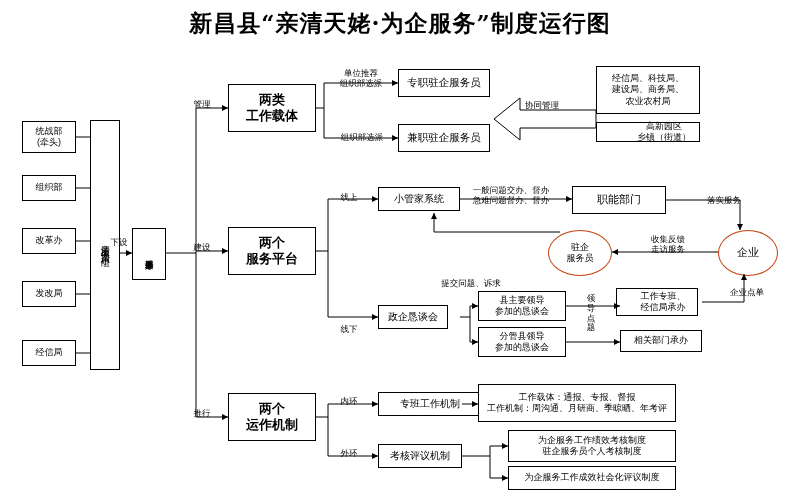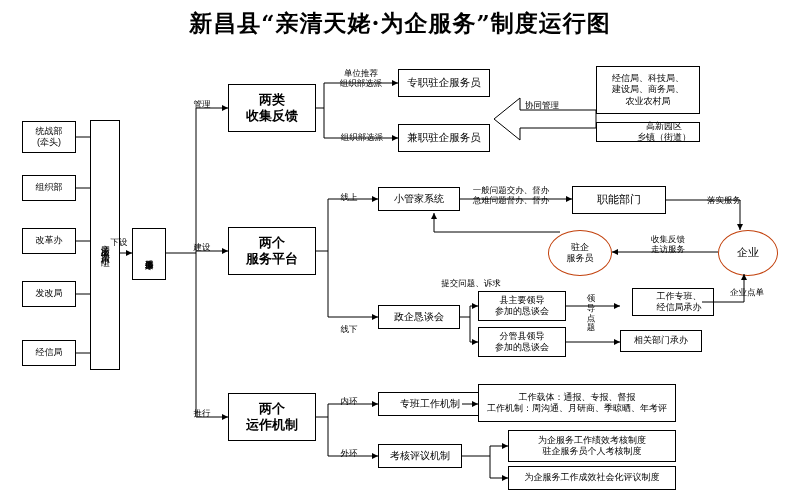--- a/index.html
+++ b/index.html
@@ -53,42 +53,42 @@
 
   <div class="box" style="left:90px;top:120px;width:30px;height:250px;">
     <span class="vert">亲清服务协调小组</span>
   </div>
 
   <div class="box" style="left:132px;top:228px;width:34px;height:52px;font-size:8.5px;">
     <span style="writing-mode:vertical-rl;text-orientation:upright;letter-spacing:0px;line-height:1.1;">亲清服务工作专班</span>
   </div>
 
   <div class="box big" style="left:228px;top:84px;width:88px;height:48px;">两类
-收集反馈</div>
+工作载体</div>
   <div class="box big" style="left:228px;top:227px;width:88px;height:48px;">两个
 服务平台</div>
   <div class="box big" style="left:228px;top:393px;width:88px;height:48px;">两个
 运作机制</div>
 
   <div class="box med" style="left:398px;top:69px;width:92px;height:28px;">专职驻企服务员</div>
   <div class="box med" style="left:398px;top:124px;width:92px;height:28px;">兼职驻企服务员</div>
   <div class="box" style="left:596px;top:66px;width:104px;height:48px;">经信局、科技局、
 建设局、商务局、
 农业农村局</div>
   <div class="box" style="left:596px;top:122px;width:104px;height:20px;padding-left:32px;">高新园区
 乡镇（街道）</div>
 
   <div class="box" style="left:378px;top:187px;width:82px;height:24px;font-size:10px;">小管家系统</div>
-  <div class="box" style="left:378px;top:305px;width:82px;height:24px;font-size:10px;">政企恳谈会</div>
+  <div class="box" style="left:378px;top:305px;width:70px;height:24px;font-size:10px;">政企恳谈会</div>
   <div class="box" style="left:478px;top:291px;width:88px;height:30px;">县主要领导
 参加的恳谈会</div>
   <div class="box" style="left:478px;top:327px;width:88px;height:30px;">分管县领导
 参加的恳谈会</div>
   <div class="box" style="left:572px;top:186px;width:94px;height:28px;font-size:11px;">职能部门</div>
-  <div class="box" style="left:632px;top:288px;width:82px;height:28px;padding-left:12px;">工作专班、
+  <div class="box" style="left:616px;top:288px;width:82px;height:28px;padding-left:12px;">工作专班、
 经信局承办</div>
   <div class="box" style="left:620px;top:330px;width:82px;height:22px;">相关部门承办</div>
 
   <div class="ellipse" style="left:548px;top:230px;width:62px;height:44px;">驻企
 服务员</div>
   <div class="ellipse" style="left:718px;top:230px;width:58px;height:44px;font-size:11px;">企业</div>
 
   <div class="box" style="left:378px;top:392px;width:104px;height:24px;font-size:10px;">专班工作机制</div>
   <div class="box" style="left:378px;top:444px;width:84px;height:24px;font-size:10px;">考核评议机制</div>
   <div class="box" style="left:478px;top:384px;width:198px;height:38px;">工作载体：通报、专报、督报

